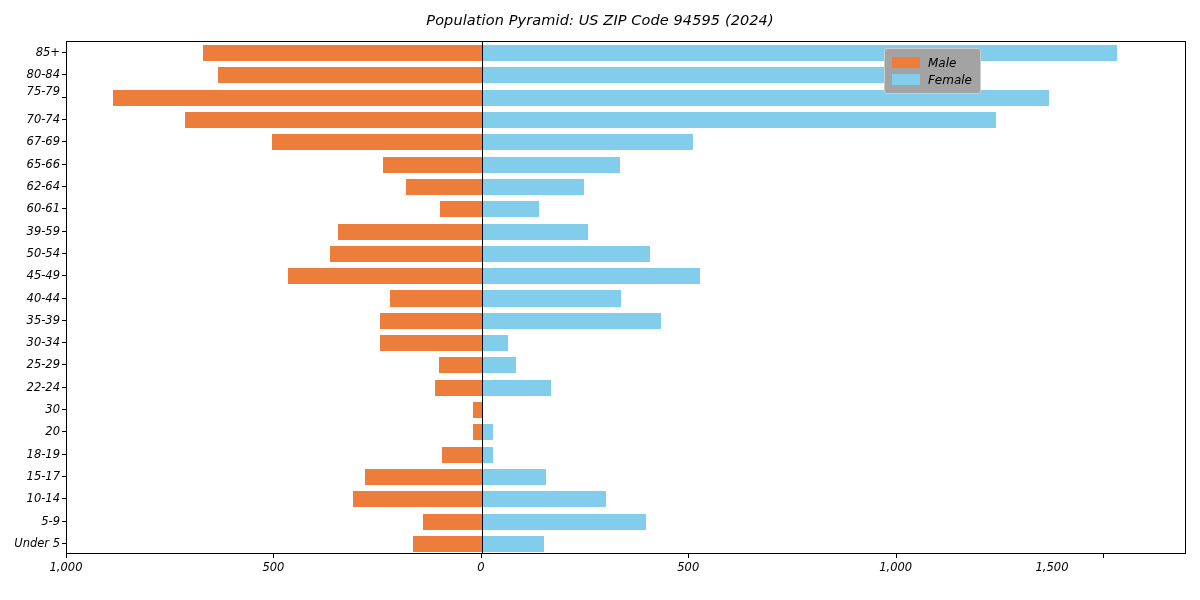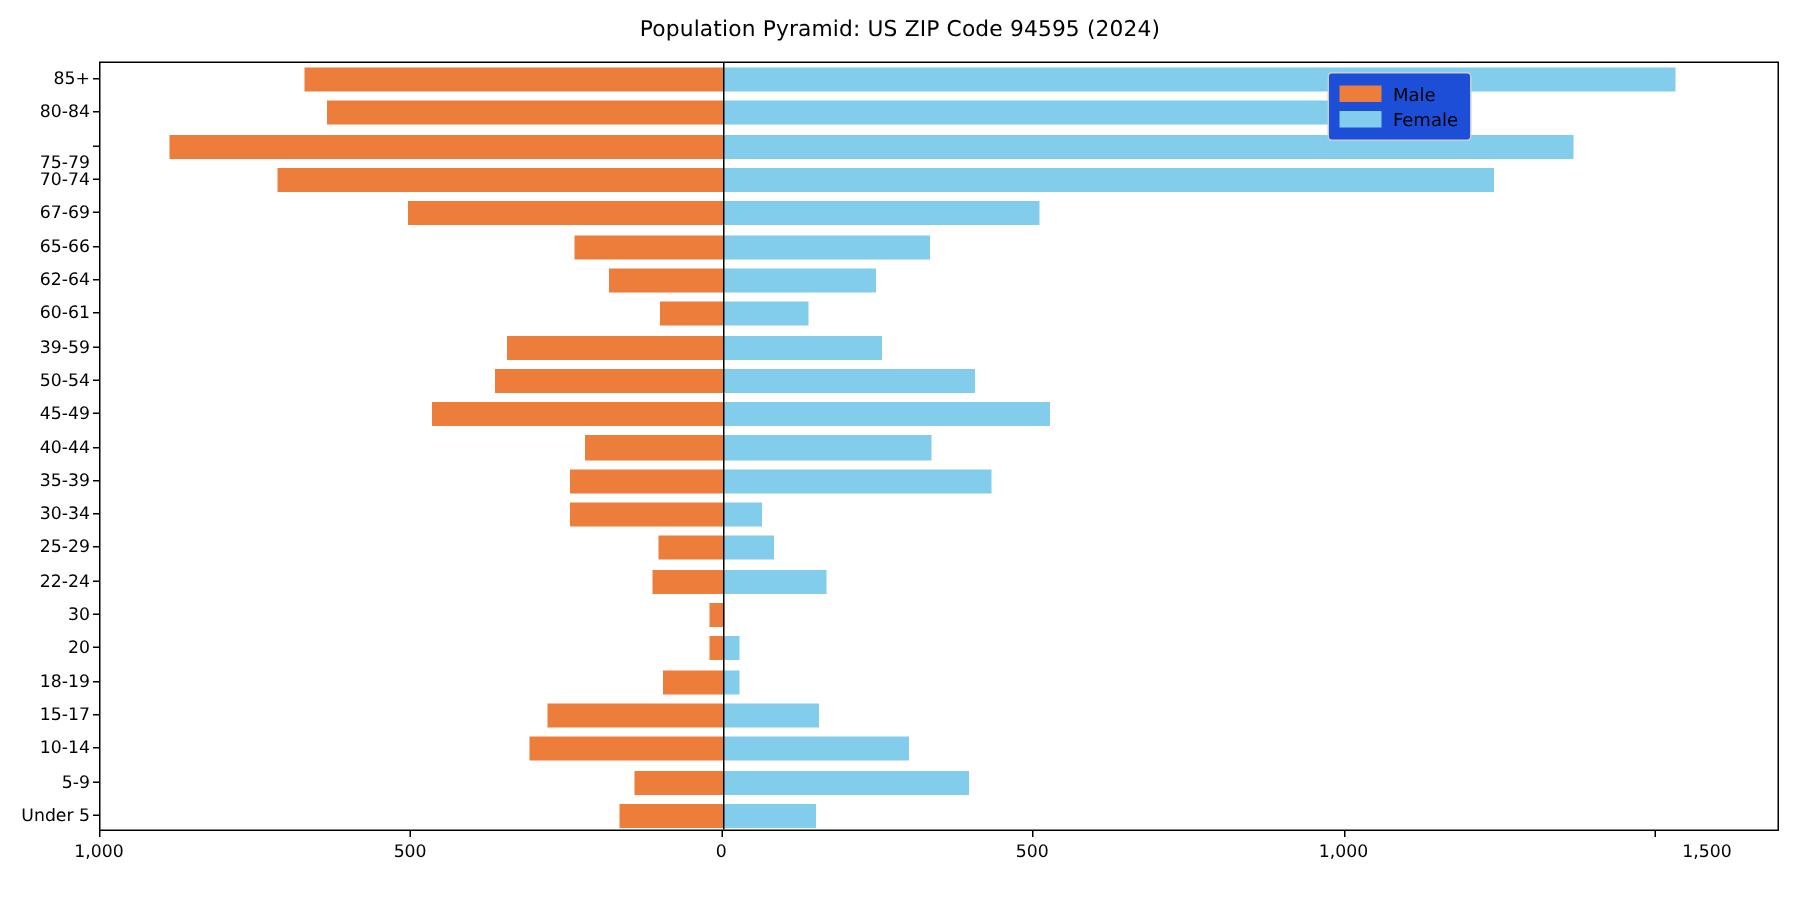--- a/index.html
+++ b/index.html
@@ -11,20 +11,21 @@
     width: 1200px;
     height: 600px;
     font-family: "DejaVu Sans", sans-serif;
     overflow: hidden;
   }
   #figure {
     position: relative;
     width: 988px;
     height: 600px;
     background: #ffffff;
+    font-style: italic;
   }
   #chart-title {
     position: absolute;
     left: 0;
     top: 12px;
     width: 1200px;
     text-align: center;
     font-size: 14.5px;
     color: #000000;
     letter-spacing: 0.1px;
@@ -121,21 +122,21 @@
     color: #000000;
     transform: translateX(-50%);
     white-space: nowrap;
   }
 
   
   #legend {
     position: absolute;
     right: 7px;
     top: 48px;
-    background: #1d4ed8;
+    background: #a3a3a3;
     border: 1px solid #cccccc;
     border-radius: 3px;
     padding: 5px 8px 5px 7px;
     box-sizing: border-box;
   }
   .legend-entry {
     display: flex;
     align-items: center;
     height: 17px;
   }
@@ -154,21 +155,21 @@
 </head>
 <body>
 
 <div id="figure">
 
   <div id="chart-title">Population Pyramid: US ZIP Code 94595 (2024)</div>
 
   <div id="y-axis">
       <div class="ytick-label" style="top: 11.1522px; text-align: center;">85+</div>
       <div class="ytick-label" style="top: 33.4565px;">80-84</div>
-      <div class="ytick-label" style="top: 67px;">75-79</div>
+      <div class="ytick-label" style="top: 50px;">75-79</div>
       <div class="ytick-label" style="top: 78.0652px;">70-74</div>
       <div class="ytick-label" style="top: 100.37px;">67-69</div>
       <div class="ytick-label" style="top: 122.674px;">65-66</div>
       <div class="ytick-label" style="top: 144.978px;">62-64</div>
       <div class="ytick-label" style="top: 167.283px; margin-left: 20px;">60-61</div>
       <div class="ytick-label" style="top: 189.587px;">39-59</div>
       <div class="ytick-label" style="top: 211.891px; margin-left: 45px;">50-54</div>
       <div class="ytick-label" style="top: 234.196px;">45-49</div>
       <div class="ytick-label" style="top: 256.5px;">40-44</div>
       <div class="ytick-label" style="top: 278.804px;">35-39</div>
@@ -312,21 +313,21 @@
       <div class="xtick-label" style="left: 0px;">1,000</div>
       <div class="xtick-mark" style="left: 207.407px;"></div>
       <div class="xtick-label" style="left: 207.407px;">500</div>
       <div class="xtick-mark" style="left: 414.815px;"></div>
       <div class="xtick-label" style="left: 414.815px;">0</div>
       <div class="xtick-mark" style="left: 622.222px;"></div>
       <div class="xtick-label" style="left: 622.222px;">500</div>
       <div class="xtick-mark" style="left: 829.63px;"></div>
       <div class="xtick-label" style="left: 829.63px;">1,000</div>
       <div class="xtick-mark" style="left: 1037.04px;"></div>
-      <div class="xtick-label" style="left: 1072px; text-align: right;">1,500</div>
+      <div class="xtick-label" style="left: 986px; text-align: right;">1,500</div>
     </div>
 
   <div id="legend">
       <div class="legend-entry">
         <span class="legend-swatch" style="background: rgb(237, 125, 58);"></span>
         <span class="legend-text">Male</span>
       </div>
       <div class="legend-entry">
         <span class="legend-swatch" style="background: rgb(130, 205, 235);"></span>
         <span class="legend-text">Female</span>

